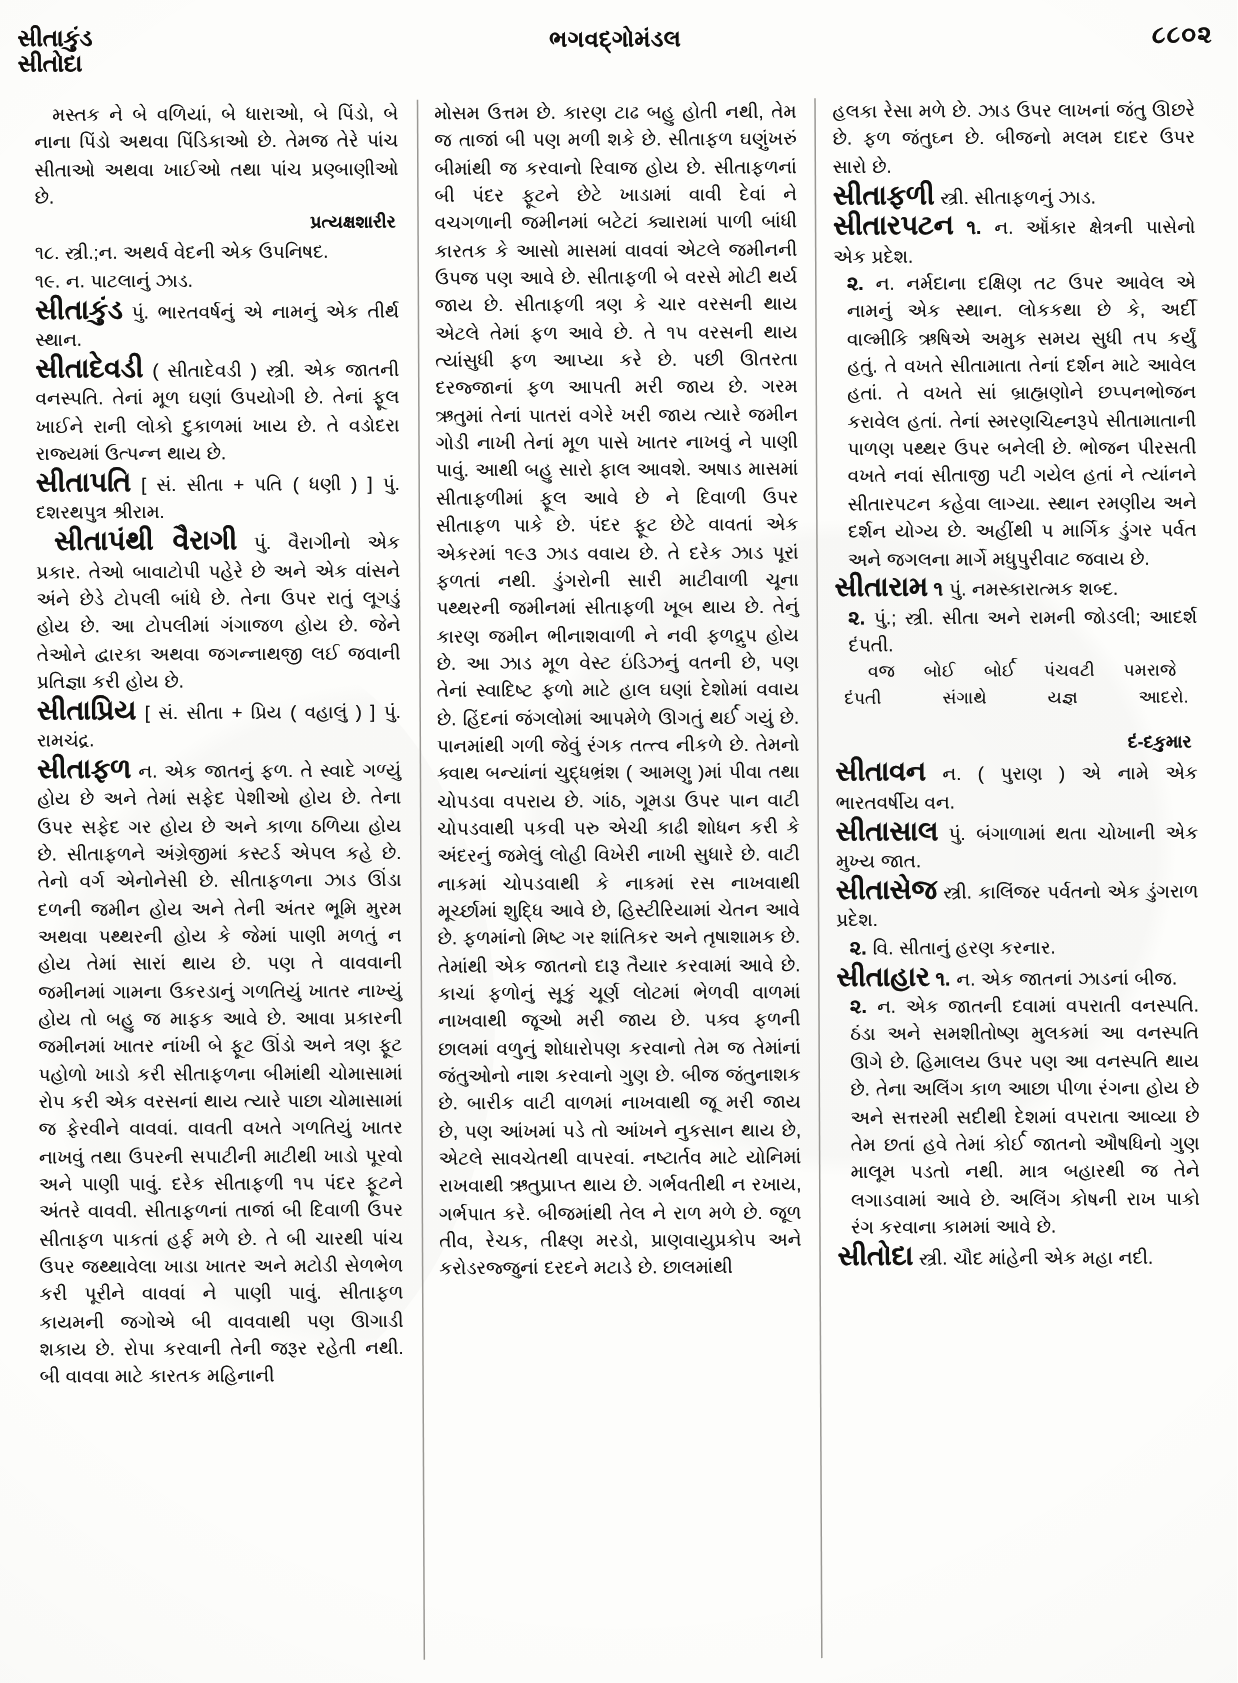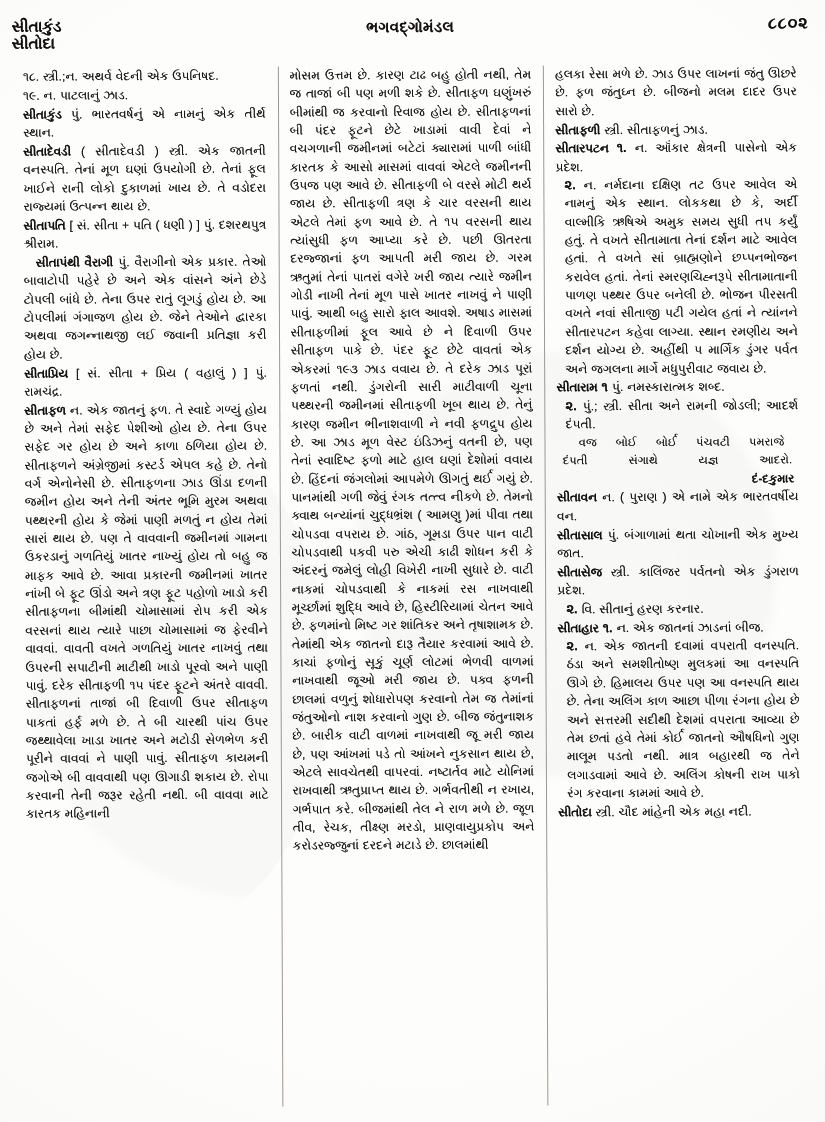--- a/index.html
+++ b/index.html
@@ -140,21 +140,21 @@
   }
   .entry p.flush {
     text-indent: 0;
   }
   .entry p.hang {
     text-indent: 0;
     padding-left: 9px;
   }
   .headword {
     font-weight: bold;
-    font-size: 12px;
+    font-size: 18px;
     letter-spacing: -0.1px;
   }
   .sense-num {
     font-weight: bold;
     font-size: 13px;
   }
   .bracket {
     font-size: 12.2px;
   }
   .para-first {
@@ -178,21 +178,21 @@
   .citation .vline.tight {
     padding: 0 6px 0 6px;
     align-items: flex-end;
   }
   .attrib {
     display: block;
     text-align: right;
     font-weight: bold;
     font-size: 11.6px;
     padding-right: 4px;
-    margin-top: 1px;
+    margin-top: 12px;
   }
   .source-tag {
     display: block;
     text-align: right;
     font-weight: bold;
     font-size: 11.5px;
     padding-right: 2px;
   }
 
   
@@ -217,20 +217,24 @@
       </div>
       <div class="book-title">ભગવદ્ગોમંડલ</div>
       <div class="folio">૮૮૦૨</div>
     </div>
 
     <div id="columns">
 
       <div class="col">
         <div class="col-inner">
 
+          <div class="entry">
+            <p class="para-first">મસ્તક ને બે વળિયાં, બે ધારાઓ, બે પિંડો, બે નાના પિંડો અથવા પિંડિકાઓ છે. તેમજ તેરે પાંચ સીતાઓ અથવા ખાઈઓ તથા પાંચ પ્રણ્બાણીઓ છે.</p>
+            <span class="source-tag">પ્રત્યક્ષશારીર</span>
+          </div>
 
           <div class="entry">
             <p class="flush">૧૮. સ્ત્રી.;ન. અથર્વ વેદની એક ઉપનિષદ.</p>
           </div>
 
           <div class="entry">
             <p class="flush">૧૯. ન. પાટલાનું ઝાડ.</p>
           </div>
 
           <div class="entry">

